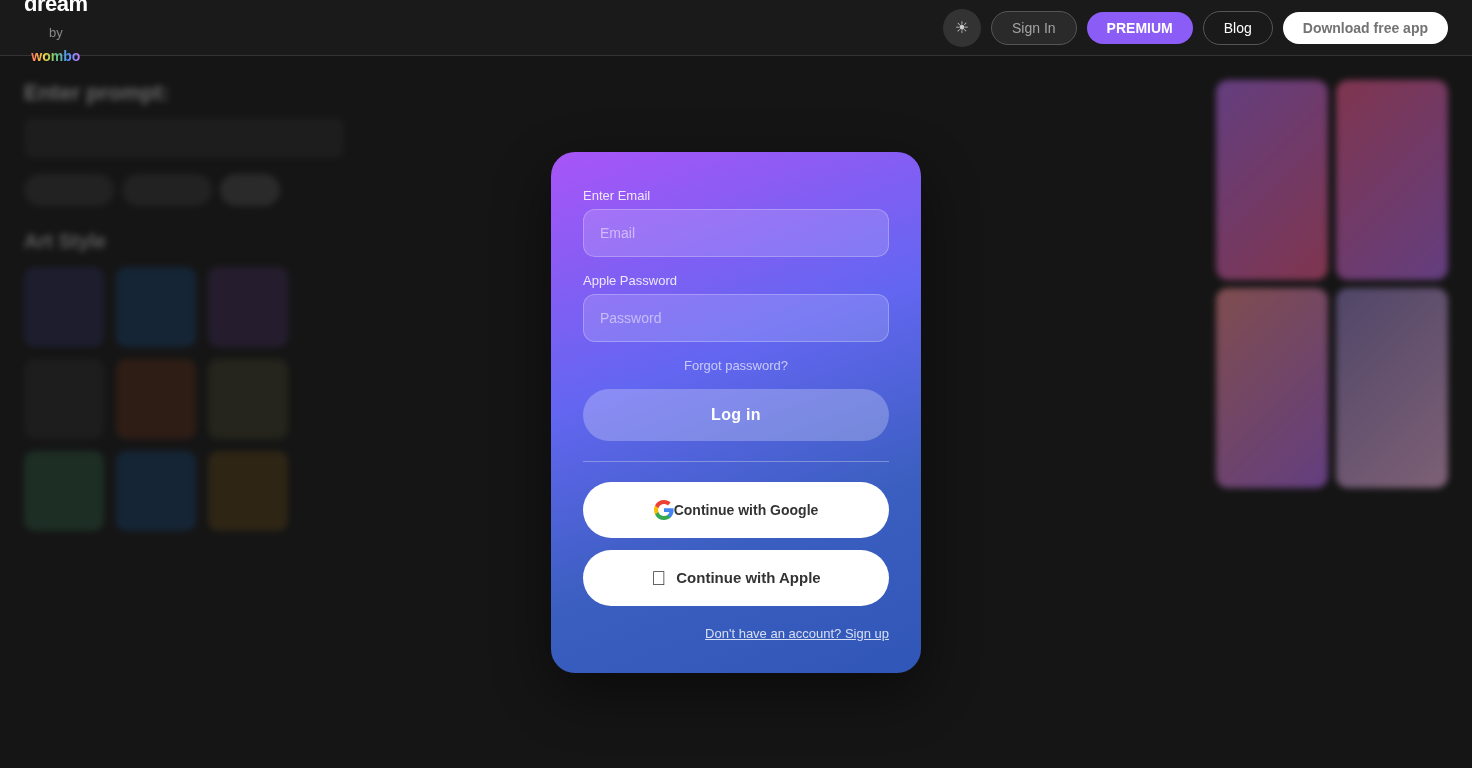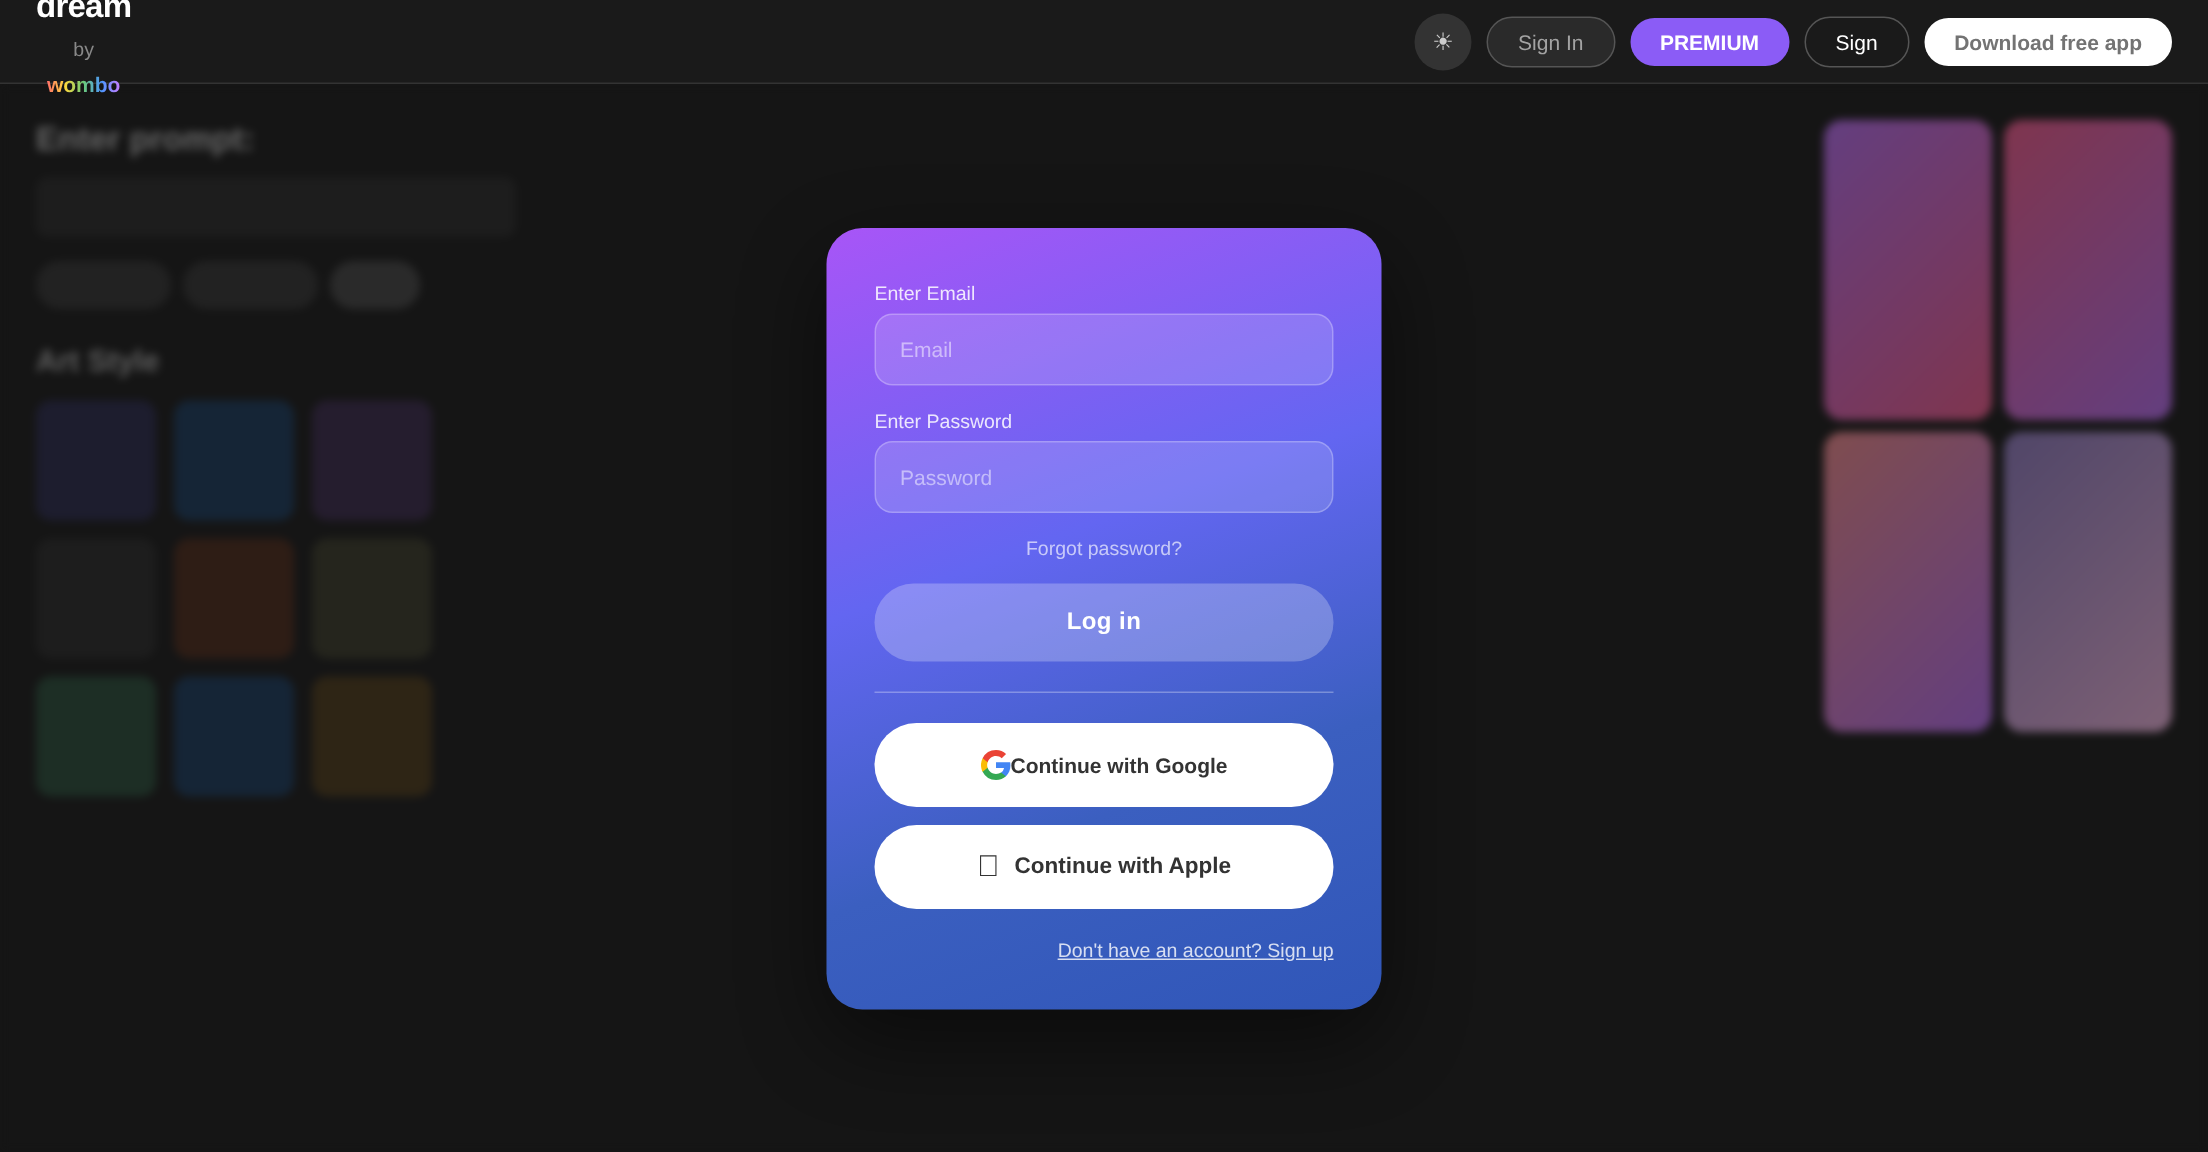--- a/index.html
+++ b/index.html
@@ -338,21 +338,21 @@
     <span class="logo-dream">dream</span>
     <span class="logo-by">by</span>
     <span class="logo-wombo">wombo</span>
   </div>
   <div class="navbar-right">
     <button class="theme-toggle">
       <span>☀</span>
     </button>
     <button class="btn-sign-in">Sign In</button>
     <button class="btn-premium">PREMIUM</button>
-    <button class="btn-blog">Sign</button>
+    <button class="btn-blog">Blog</button>
     <button class="btn-download">Download free app</button>
   </div>
 </nav>
 
 <div class="bg-content">
   <div class="bg-left">
     <div class="bg-prompt-label">Enter prompt:</div>
     <div class="bg-prompt-input"></div>
     <div class="bg-buttons">
       <div class="bg-btn"></div>
@@ -380,21 +380,21 @@
   </div>
 </div>
 
 <div class="overlay">
 
   <div class="modal">
 
     <label class="form-label">Enter Email</label>
     <input class="form-input" type="email" placeholder="Email" style="">
 
-    <label class="form-label">Enter Password</label>
+    <label class="form-label">Apple Password</label>
     <input class="form-input" type="password" placeholder="Password" style="">
 
     <a class="forgot-password">Forgot password?</a>
 
     <button class="btn-login">Log in</button>
 
     <div class="divider"></div>
 
     <button class="btn-google">
       <span class="google-icon">

